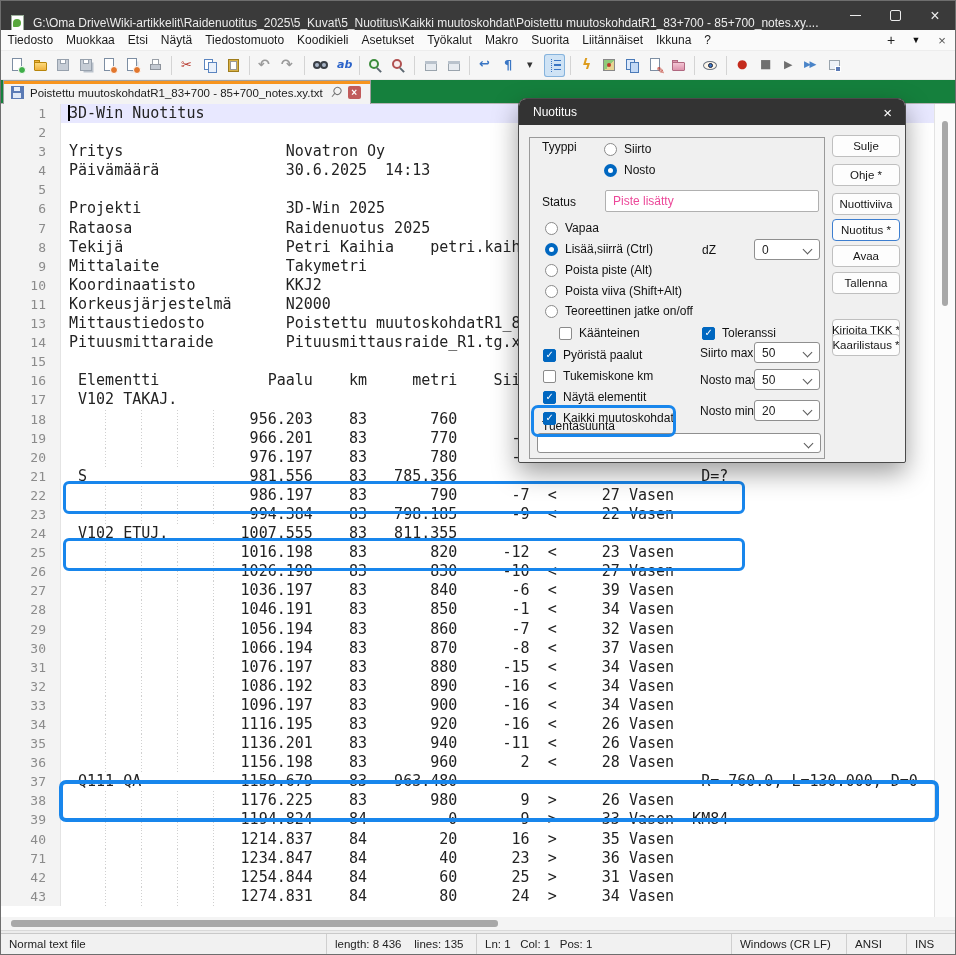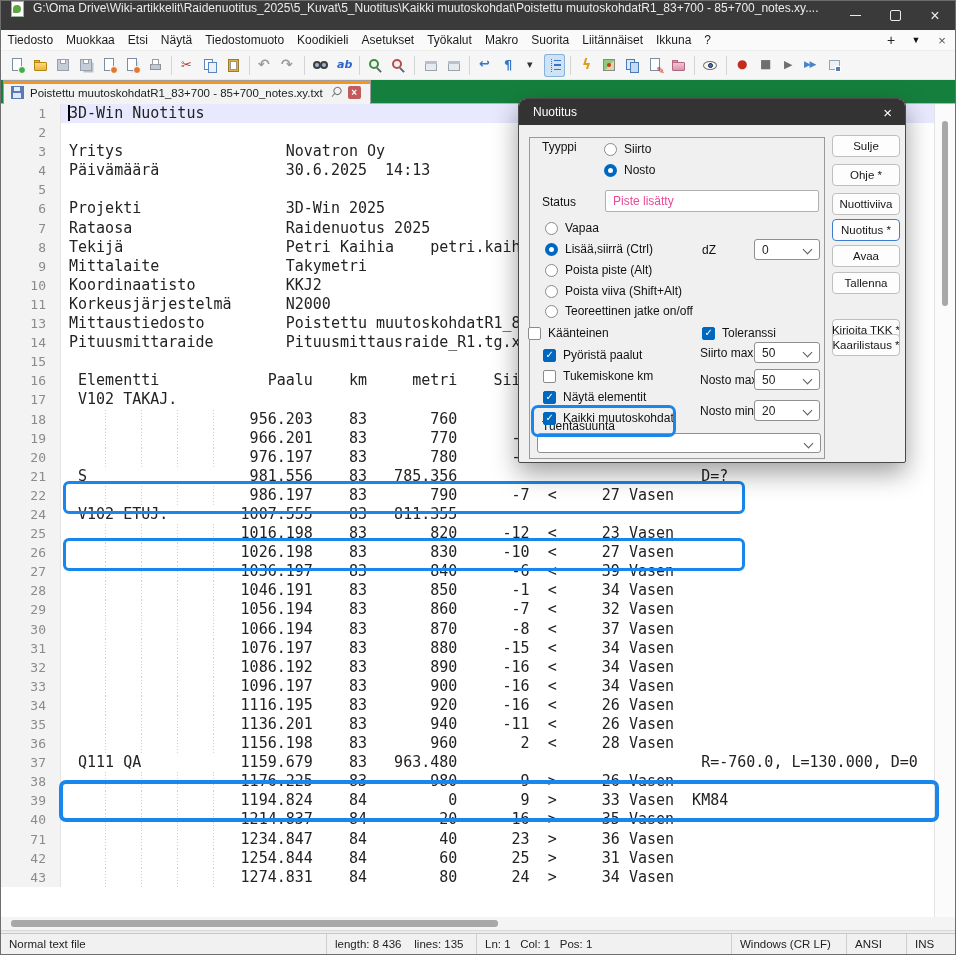--- a/index.html
+++ b/index.html
@@ -1,19 +1,19 @@
 <!DOCTYPE html>
 <html><head>
 <meta charset="utf-8">
 <style>
   html,body{margin:0;padding:0;background:#888;}
   body{width:956px;height:955px;font-family:"Liberation Sans",sans-serif;}
   .window{position:relative;width:956px;height:955px;background:#fff;border:1px solid #6e6e6e;box-sizing:border-box;overflow:hidden;}
   
-  .titlebar{position:absolute;left:0;top:0;width:100%;height:29px;background:#3a3a3a;display:flex;align-items:flex-start;}
+  .titlebar{position:absolute;left:0;top:0;width:100%;height:29px;background:#3a3a3a;display:flex;align-items:flex-end;}
   .app-icon{width:15px;height:15px;margin:0 8px 0 9px;position:relative;flex:none;}
   .app-icon::before{content:'';position:absolute;left:1px;top:0;width:11px;height:14px;background:#fff;border:1px solid #9db29d;}
   .app-icon::after{content:'';position:absolute;left:3px;top:4px;width:8px;height:8px;border-radius:50% 50% 50% 10%;background:#58a83c;}
   .title-text{color:#ececec;font-size:12px;white-space:nowrap;overflow:hidden;flex:1;}
   .wc{width:40px;height:29px;display:flex;align-items:center;justify-content:center;flex:none;}
   .wc-min::before{content:'';width:11px;height:1.4px;background:#ececec;}
   .wc-max::before{content:'';width:9px;height:9px;border:1.2px solid #ececec;border-radius:2px;}
   .wc-close{color:#ececec;font-size:16px;}
   
   .menubar{position:absolute;left:0;top:29px;width:100%;height:21px;background:#fafafa;display:flex;align-items:center;border-bottom:1px solid #ededed;box-sizing:border-box;}
@@ -369,20 +369,24 @@
       </div>
       <div class="erow">
         <span class="lnum">21</span>
         <span class="lt"> S                  981.556    83   785.356                           D=?</span>
       </div>
       <div class="erow">
         <span class="lnum">22</span>
         <span class="lt g">                    986.197    83       790      -7  &lt;     27 Vasen</span>
       </div>
       <div class="erow">
+        <span class="lnum">23</span>
+        <span class="lt g">                    994.384    83   798.185      -9  &lt;     22 Vasen</span>
+      </div>
+      <div class="erow">
         <span class="lnum">24</span>
         <span class="lt"> V102 ETUJ.        1007.555    83   811.355</span>
       </div>
       <div class="erow">
         <span class="lnum">25</span>
         <span class="lt g">                   1016.198    83       820     -12  &lt;     23 Vasen</span>
       </div>
       <div class="erow">
         <span class="lnum">26</span>
         <span class="lt g">                   1026.198    83       830     -10  &lt;     27 Vasen</span>
@@ -513,21 +517,21 @@
         <span class="rlbl">Poista piste  (Alt)</span>
       </div>
       <div class="rad" style="left: 26px; top: 185px;">
         <span class="rdot"></span>
         <span class="rlbl">Poista viiva  (Shift+Alt)</span>
       </div>
       <div class="rad" style="left: 26px; top: 205px;">
         <span class="rdot"></span>
         <span class="rlbl">Teoreettinen jatke on/off</span>
       </div>
-      <div class="chk" style="left: 9px; top: 227px;">
+      <div class="chk" style="left: 40px; top: 227px;">
         <span class="cbox"></span>
         <span class="clbl">Käänteinen</span>
       </div>
       <div class="chk on" style="left: 24px; top: 249px; align-items: center;">
         <span class="cbox"></span>
         <span class="clbl">Pyöristä paalut</span>
       </div>
       <div class="chk" style="left: 24px; top: 270px;">
         <span class="cbox"></span>
         <span class="clbl">Tukemiskone km</span>

